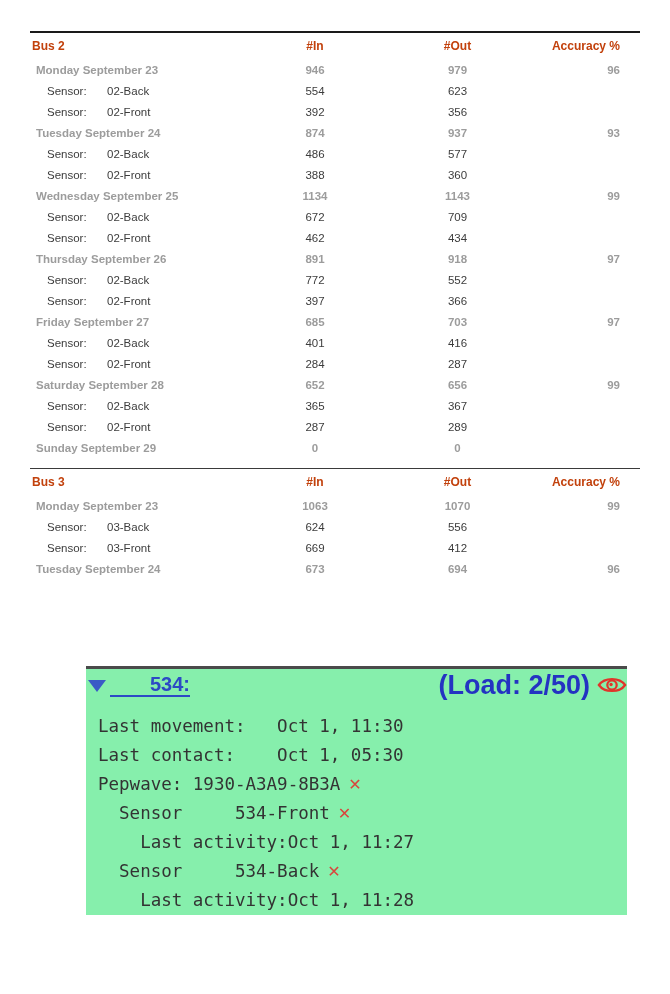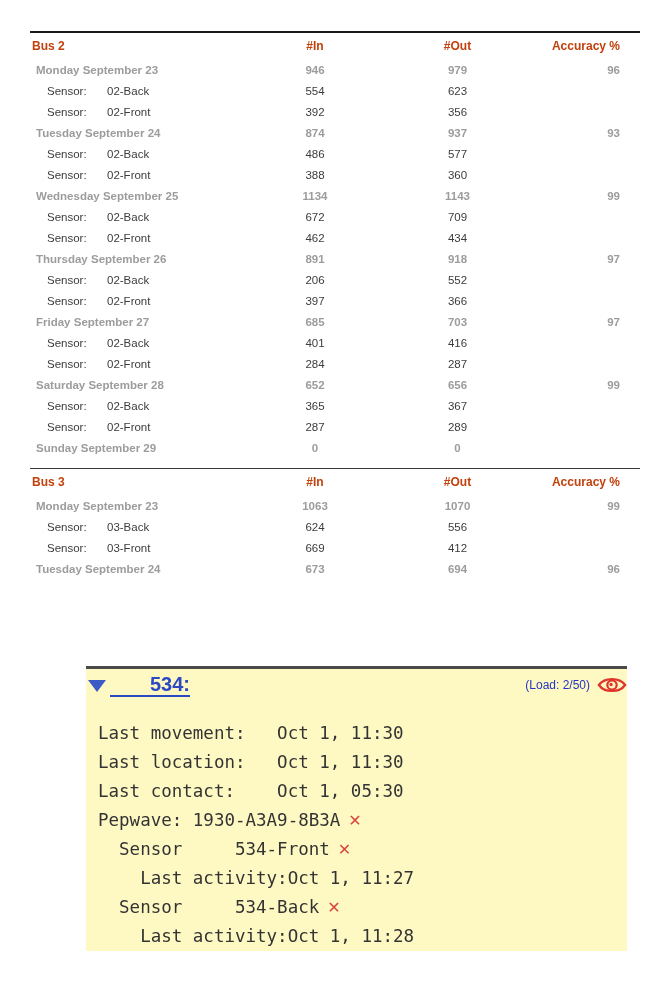--- a/index.html
+++ b/index.html
@@ -26,39 +26,39 @@
   .header-row .label { padding-left:2px; }
   .day-row .cell { color:#9c9c9c; font-weight:700; }
   .day-row .label { padding-left:6px; }
   .sensor-row .cell { color:#3c3c3c; font-weight:400; }
   .sensor-row .label { padding-left:17px; }
   .sensor-prefix { display:inline-block; width:60px; }
 
   
   .device-panel {
     position:absolute; top:666px; left:86px; width:541px;
-    border-top:3px solid #4a4a4a; background:#fef9c3;
+    border-top:3px solid #4a4a4a; background:#86efac;
   }
   .panel-header { display:flex; align-items:center; height:32px; padding-left:2px; }
   .tri-down {
     width:0; height:0; margin-right:4px; margin-top:2px;
     border-left:9px solid transparent; border-right:9px solid transparent;
     border-top:12px solid #3a5ac6;
   }
   .device-link {
     font-size:20px; font-weight:700; color:#2c49c5; text-decoration:none;
     padding-left:40px; border-bottom:2px solid #2c49c5; line-height:1.05;
     cursor:pointer;
   }
   .right-group { margin-left:auto; display:flex; align-items:center; }
-  .load-label { font-size:12px; font-weight:400; color:#2433c2; }
+  .load-label { font-size:27px; font-weight:700; color:#2433c2; }
   .eye-icon { margin-left:7px; display:inline-flex; cursor:pointer; }
 
   .status-block {
-    margin-top:18px; padding-left:12px;
+    margin-top:11px; padding-left:12px;
     font-family:"DejaVu Sans Mono", monospace;
     font-size:17.5px; line-height:29px; color:#333333;
   }
   .mono-line { white-space:pre; height:29px; }
   .x-icon {
     color:#d9453c; font-size:16px; font-weight:700; margin-left:8px;
     font-family:"DejaVu Sans", sans-serif; cursor:pointer;
   }
 </style>
 </head>
@@ -129,21 +129,21 @@
           <div class="cell acc"></div>
         </div>
         <div class="row day-row">
           <div class="cell label">Thursday September 26</div>
           <div class="cell in">891</div>
           <div class="cell out">918</div>
           <div class="cell acc">97</div>
         </div>
         <div class="row sensor-row">
           <div class="cell label"><span class="sensor-prefix">Sensor:</span><span>02-Back</span></div>
-          <div class="cell in">206</div>
+          <div class="cell in">772</div>
           <div class="cell out">552</div>
           <div class="cell acc"></div>
         </div>
         <div class="row sensor-row">
           <div class="cell label"><span class="sensor-prefix">Sensor:</span><span>02-Front</span></div>
           <div class="cell in">397</div>
           <div class="cell out">366</div>
           <div class="cell acc"></div>
         </div>
         <div class="row day-row">
@@ -233,21 +233,20 @@
           <svg width="30" height="24" viewBox="0 0 32 24">
             <path d="M2 12 C 8 3.5, 24 3.5, 30 12 C 24 20.5, 8 20.5, 2 12 Z" fill="none" stroke="#e0352b" stroke-width="2.4"></path>
             <circle cx="16" cy="12" r="5" fill="none" stroke="#e0352b" stroke-width="2.4"></circle>
             <circle cx="15" cy="11.5" r="1.8" fill="#e0352b"></circle>
           </svg>
         </span>
       </span>
     </div>
     <div class="status-block">
         <div class="mono-line"><span>Last movement:   Oct 1, 11:30</span></div>
-        <div class="mono-line"><span>Last location:   Oct 1, 11:30</span></div>
         <div class="mono-line"><span>Last contact:    Oct 1, 05:30</span></div>
         <div class="mono-line"><span>Pepwave: 1930-A3A9-8B3A</span><span class="x-icon">✕</span></div>
         <div class="mono-line"><span>  Sensor     534-Front</span><span class="x-icon">✕</span></div>
         <div class="mono-line"><span>    Last activity:Oct 1, 11:27</span></div>
         <div class="mono-line"><span>  Sensor     534-Back</span><span class="x-icon">✕</span></div>
         <div class="mono-line"><span>    Last activity:Oct 1, 11:28</span></div>
       </div>
   </div>
 
 </div>

